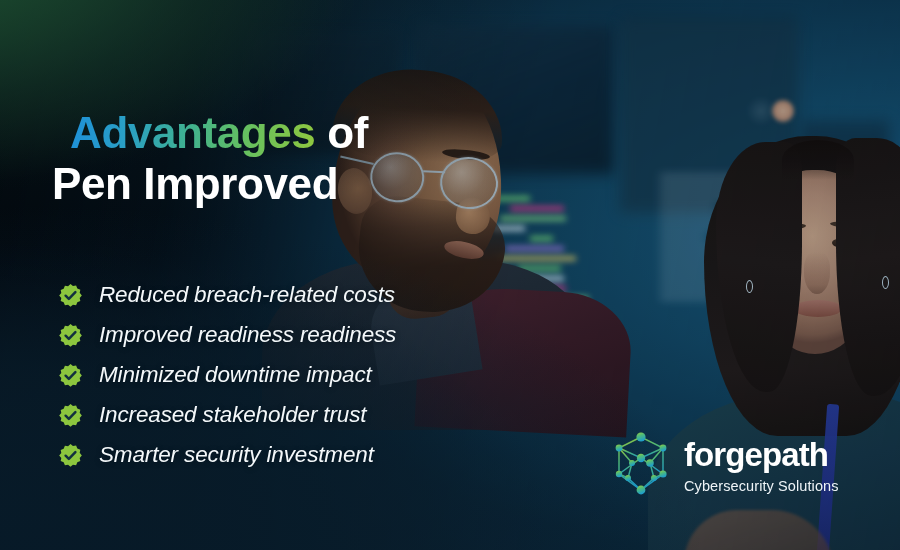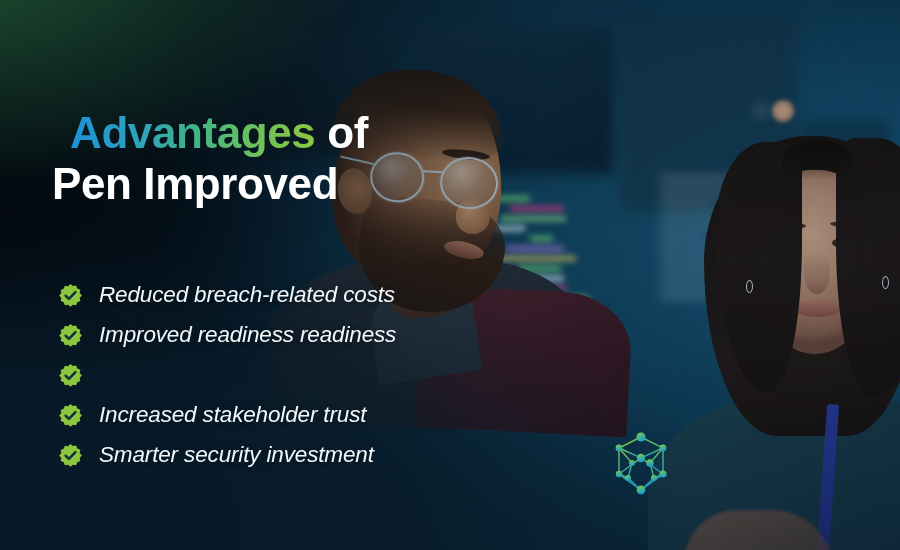--- a/index.html
+++ b/index.html
@@ -422,20 +422,21 @@
         <span class="bullet-text">Improved readiness readiness</span>
       </li>
 
       <li class="bullet">
         <span class="badge">
           <svg viewBox="0 0 24 24" aria-hidden="true">
             <path fill="#8cc63e" d="M12 .9l2.33 2.06 3.03-.62 1.2 2.87 2.87 1.2-.62 3.03L22.87 12l-2.06 2.33.62 3.03-2.87 1.2-1.2 2.87-3.03-.62L12 22.87l-2.33-2.06-3.03.62-1.2-2.87-2.87-1.2.62-3.03L1.13 12l2.06-2.33-.62-3.03 2.87-1.2 1.2-2.87 3.03.62z"></path>
             <path fill="none" stroke="#12303f" stroke-width="2.4" stroke-linecap="round" stroke-linejoin="round" d="M7.3 12.2l3.1 3.1 6.3-6.6"></path>
           </svg>
         </span>
+        <span class="bullet-text">Minimized downtime impact</span>
       </li>
 
       <li class="bullet">
         <span class="badge">
           <svg viewBox="0 0 24 24" aria-hidden="true">
             <path fill="#8cc63e" d="M12 .9l2.33 2.06 3.03-.62 1.2 2.87 2.87 1.2-.62 3.03L22.87 12l-2.06 2.33.62 3.03-2.87 1.2-1.2 2.87-3.03-.62L12 22.87l-2.33-2.06-3.03.62-1.2-2.87-2.87-1.2.62-3.03L1.13 12l2.06-2.33-.62-3.03 2.87-1.2 1.2-2.87 3.03.62z"></path>
             <path fill="none" stroke="#12303f" stroke-width="2.4" stroke-linecap="round" stroke-linejoin="round" d="M7.3 12.2l3.1 3.1 6.3-6.6"></path>
           </svg>
         </span>
         <span class="bullet-text">Increased stakeholder trust</span>
@@ -484,16 +485,20 @@
             <circle cx="22" cy="33" r="3.0"></circle>
             <circle cx="40" cy="33" r="3.8"></circle>
             <circle cx="9" cy="44" r="3.2"></circle>
             <circle cx="53" cy="44" r="3.6"></circle>
             <circle cx="18" cy="48" r="3.0"></circle>
             <circle cx="44" cy="48" r="3.0"></circle>
             <circle cx="31" cy="60" r="4.4"></circle>
           </g>
         </svg>
       </div>
+      <div class="logo-words">
+        <div class="logo-name">forgepath</div>
+        <div class="logo-tag">Cybersecurity Solutions</div>
+      </div>
     </div>
 
   </div>
 </div>
 
 </body></html>

